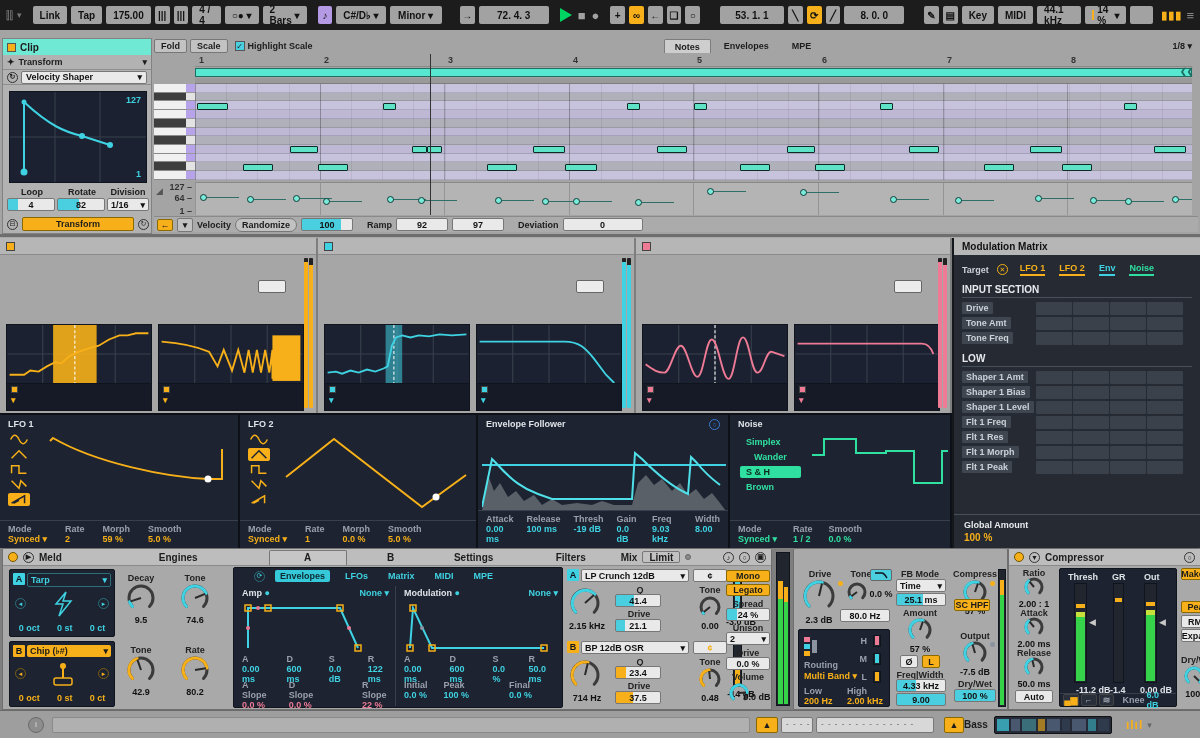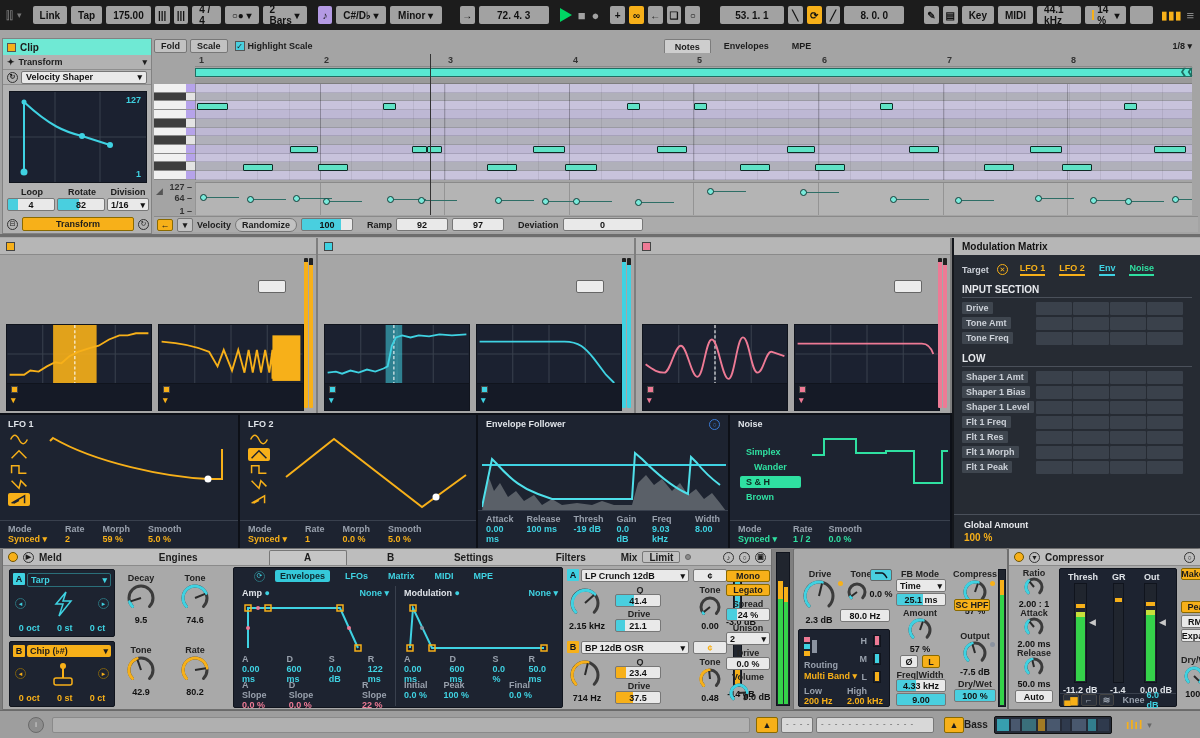--- a/index.html
+++ b/index.html
@@ -709,21 +709,21 @@
       <span><span class="pl">Attack</span><br><span class="cy b">0.00 ms</span></span>
       <span><span class="pl">Release</span><br><span class="cy b">100 ms</span></span>
       <span><span class="pl">Thresh</span><br><span class="cy b">-19 dB</span></span>
       <span><span class="pl">Gain</span><br><span class="cy b">0.0 dB</span></span>
       <span><span class="pl">Freq</span><br><span class="cy b">9.03 kHz</span></span>
       <span><span class="pl">Width</span><br><span class="cy b">8.00</span></span>
     </div>
 </div>
 <div class="lfopanel" style="left:730px;width:222px">
   <span class="lfotitle">Noise</span>
-  <div class="abs" style="left:10px;top:28px" id="noisetypes">
+  <div class="abs" style="left:10px;top:18px" id="noisetypes">
       <div style="margin: 3px 0px; padding: 1px 6px; border-radius: 2px; font-weight: bold; color: rgb(47, 224, 161); background: transparent;">Simplex</div>
       <div style="margin: 3px 8px; padding: 1px 6px; border-radius: 2px; font-weight: bold; color: rgb(47, 224, 161); background: transparent; text-align: right;">Wander</div>
       <div style="margin: 3px 0px; padding: 1px 6px; border-radius: 2px; font-weight: bold; color: rgb(14, 42, 32); background: rgb(47, 224, 161);">S &amp; H</div>
       <div style="margin: 3px 0px; padding: 1px 6px; border-radius: 2px; font-weight: bold; color: rgb(47, 224, 161); background: transparent;">Brown</div>
     </div>
   <svg class="abs" style="left:82px;top:16px" width="136" height="84" viewBox="0 0 136 84">
     <path d="M0,24 L12,24 L12,8 L44,8 L44,22 L74,22 L74,20 L102,20 L102,52 L130,52 L130,20 L136,20" stroke="#2fe0a1" stroke-width="2" fill="none"></path>
   </svg>
   <div class="lfoft" style="display:flex;gap:16px">
     <span><span class="pl">Mode</span><br><span class="pv gn"><span>Synced</span> <span>▾</span></span></span>
@@ -1148,21 +1148,21 @@
           <i style="position:absolute;left:1px;bottom:1px;width:9px;height:96px;background:linear-gradient(#20252e 0 20%,#f7b019 20% 24%,#20252e 24% 28%,#c8e03a 28% 33%,#35d24a 33% 100%)"></i>
         </div>
       <span class="abs" style="left:29px;top:48px;color:#c8c8c8;font-size:9px">◀</span>
       <div class="mtrack" style="left:53px;top:14px;width:11px;height:100px">
           <i style="position:absolute;left:1px;top:14px;width:7px;height:4px;background:#f7b019"></i>
         </div>
       <div class="mtrack" style="left:84px;top:14px;width:13px;height:100px">
           <i style="position:absolute;left:1px;bottom:1px;width:9px;height:96px;background:linear-gradient(#20252e 0 18%,#f7b019 18% 22%,#20252e 22% 26%,#c8e03a 26% 31%,#35d24a 31% 100%)"></i>
         </div>
       <span class="abs" style="left:99px;top:48px;color:#c8c8c8;font-size:9px">◀</span>
-      <span class="abs b" style="left:3px;top:116px;color:#dfe3e8">-11.2 dB</span>
+      <span class="abs b" style="left:16px;top:116px;color:#dfe3e8">-11.2 dB</span>
       <span class="abs b" style="left:50px;top:116px;color:#dfe3e8">-1.4</span>
       <span class="abs b" style="left:80px;top:116px;color:#dfe3e8">0.00 dB</span>
       <div class="abs" style="left:0;bottom:0;width:100%;height:13px;border-top:1px solid #39404d;display:flex;align-items:center;gap:2px;padding:0 3px">
         <span class="cyfld" style="width:16px;background:#2a303b;color:#f7b019;border-color:#444">▄▆</span>
         <span class="cyfld" style="width:16px;background:#2a303b;color:#98a0ac;border-color:#444">⌐</span>
         <span class="cyfld" style="width:16px;background:#2a303b;color:#98a0ac;border-color:#444">≋</span>
         <span class="glab b" style="margin-left:6px">Knee</span>
         <span class="cy b">6.0 dB</span>
       </div>
     </div>

